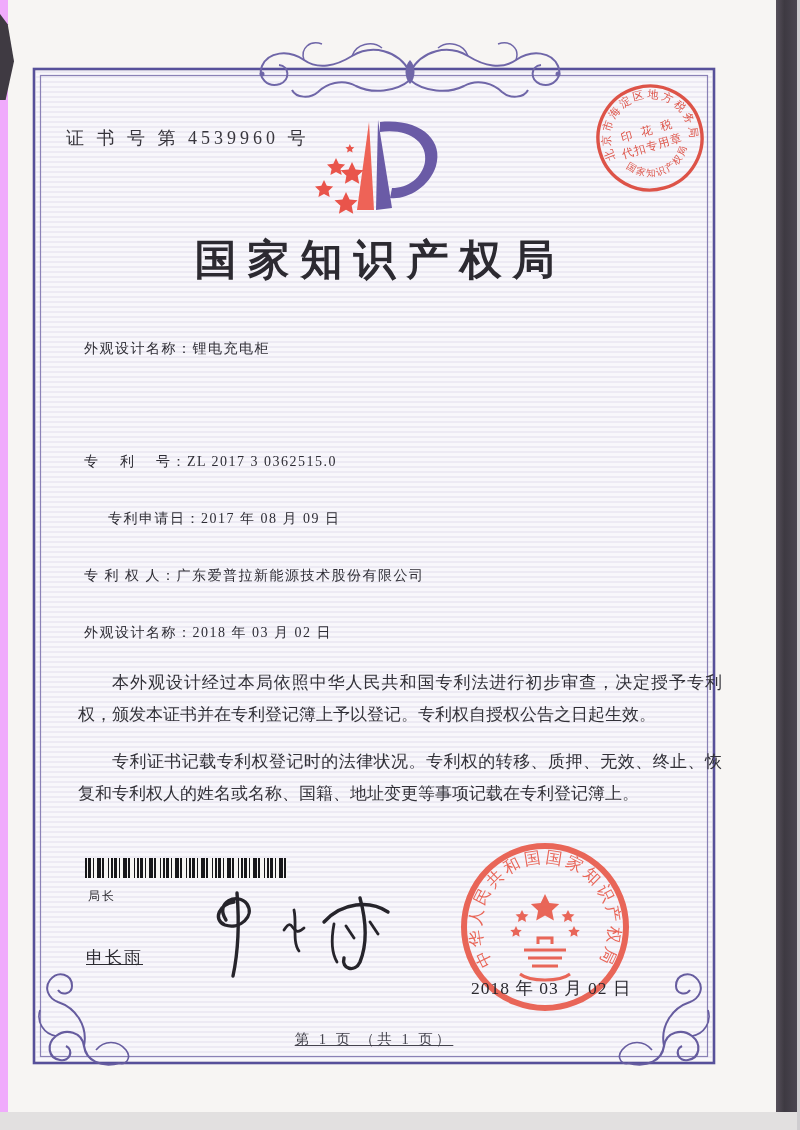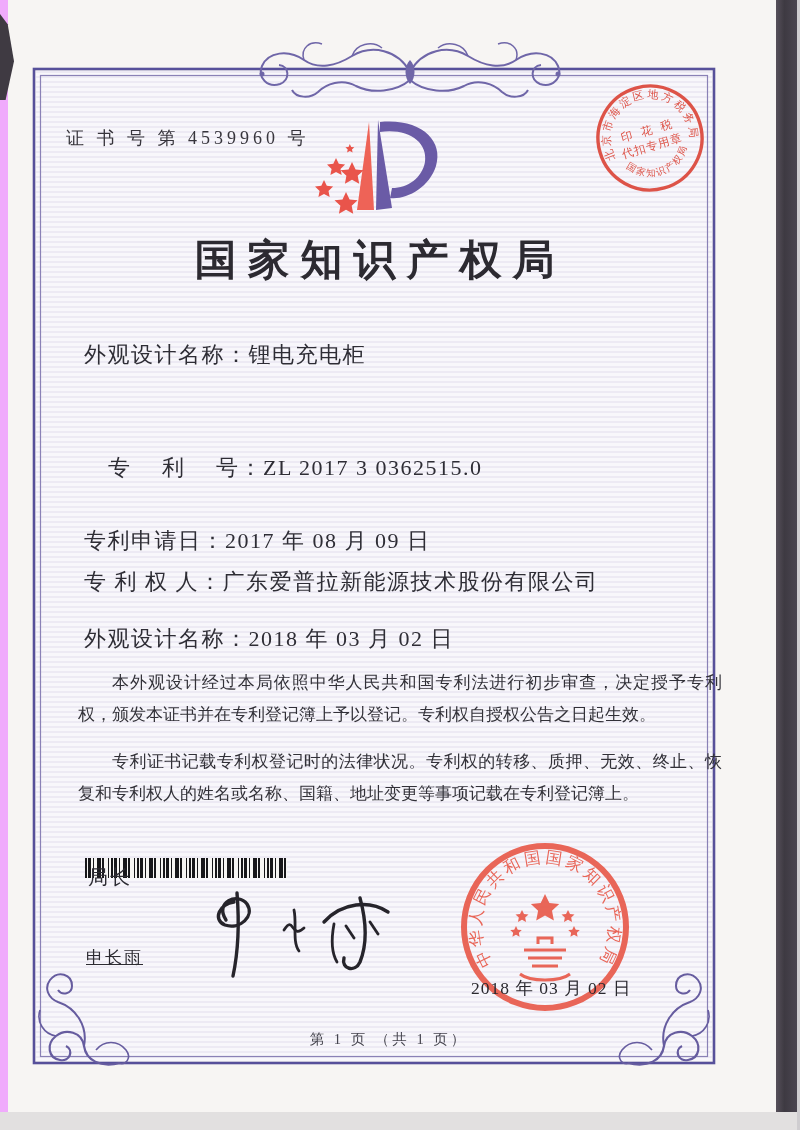--- a/index.html
+++ b/index.html
@@ -16,43 +16,43 @@
                background:repeating-linear-gradient(180deg,#edeaf4 0 2px,#f8f7fb 2px 5px);}
   .frame-svg{position:absolute;left:0;top:0;width:800px;height:1130px;pointer-events:none;}
 
   .cert-no{position:absolute;left:66px;top:126px;font-size:18px;letter-spacing:4px;color:#37353c;}
   .logo{position:absolute;left:312px;top:92px;}
   .tax-stamp{position:absolute;left:586px;top:74px;}
 
   .title{position:absolute;left:0;top:232px;width:760px;text-align:center;font-size:42px;
          font-weight:600;letter-spacing:11px;color:#2c2a31;}
 
-  .field{position:absolute;left:84px;font-size:22px;color:#2e2d35;letter-spacing:1.5px;white-space:pre;}
-  .f0{top:340px;} .f1{top:397px;} .f2{top:453px;margin-left:24px;} .f3{top:526px;} .f4{top:567px;} .f5{top:624px;}
+  .field{position:absolute;left:84px;font-size:14px;color:#2e2d35;letter-spacing:1.5px;white-space:pre;}
+  .f0{top:340px;} .f1{top:397px;} .f2{top:453px;} .f3{top:510px;margin-left:24px;} .f4{top:567px;} .f5{top:624px;}
 
   .body-text{position:absolute;left:62px;top:651px;width:676px;font-size:17px;line-height:31.5px;
              color:#323138;text-align:justify;}
   .body-text p{margin:16px;text-indent:2em;}
 
   .barcode{position:absolute;left:85px;top:858px;width:202px;height:20px;background:
     repeating-linear-gradient(90deg,#17171a 0 2px,#f6f5f3 2px 3px,#17171a 3px 6px,#f6f5f3 6px 8px,
     #17171a 8px 9px,#f6f5f3 9px 12px,#17171a 12px 16px,#f6f5f3 16px 17px,#17171a 17px 19px,
     #f6f5f3 19px 23px,#17171a 23px 24px,#f6f5f3 24px 26px);}
 
-  .signer-title{position:absolute;left:88px;top:864px;font-size:20px;color:#2c2b32;
+  .signer-title{position:absolute;left:88px;top:888px;font-size:12px;color:#2c2b32;
                 font-family:Liberation Mono, monospace;letter-spacing:2px;}
   .signer-name{position:absolute;left:86px;top:946px;font-size:17px;color:#2c2b32;
                font-family:"Liberation Sans","DejaVu Sans",sans-serif;letter-spacing:2px;text-decoration:underline;}
   .signature{position:absolute;left:198px;top:890px;}
 
   .office-seal{position:absolute;left:450px;top:832px;}
   .seal-date{position:absolute;left:471px;top:976px;font-size:17.5px;color:#2a292f;letter-spacing:1px;}
 
-  .footer{position:absolute;left:15px;top:1030px;width:748px;text-align:center;font-size:14.5px;
-          letter-spacing:3px;color:#45444e;}
+  .footer{position:absolute;left:0;top:1030px;width:748px;text-align:center;font-size:14.5px;
+          letter-spacing:3px;color:#45444e;text-decoration:underline;}
 </style>
 </head>
 <body>
 
 <div class="scan">
   <div class="page"></div>
   <div class="edge-right"></div>
   <div class="edge-right-outer"></div>
   <div class="edge-bottom"></div>
   <div class="corner-sliver"></div>

